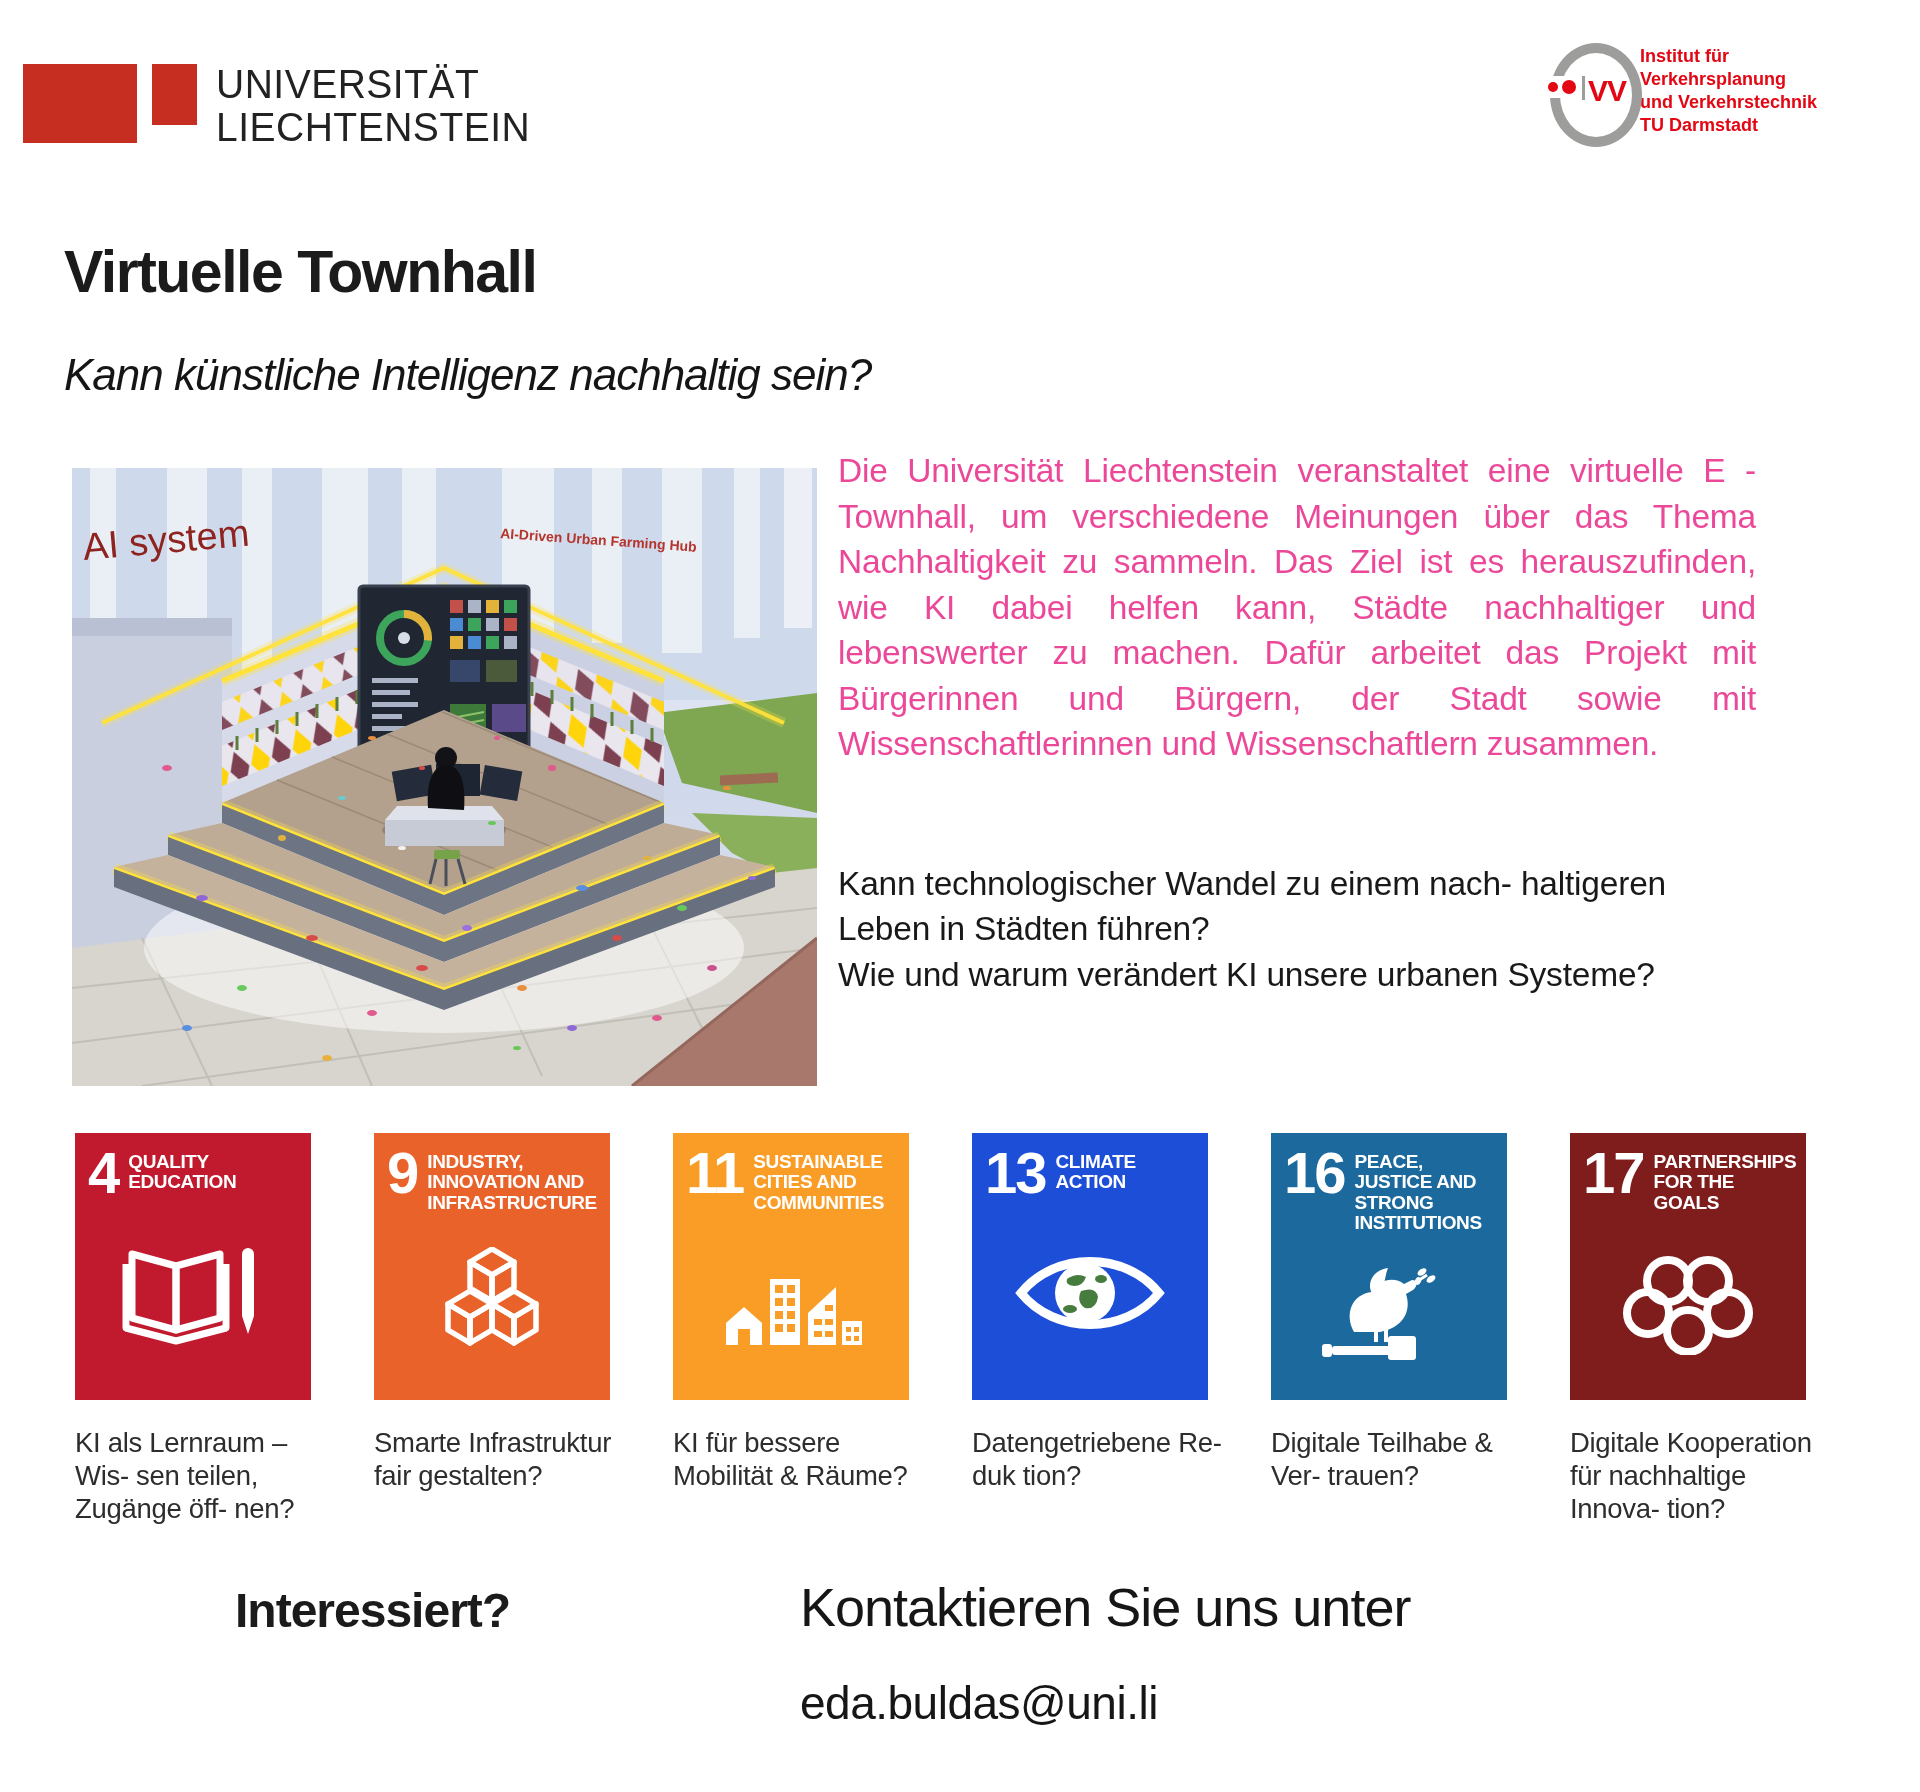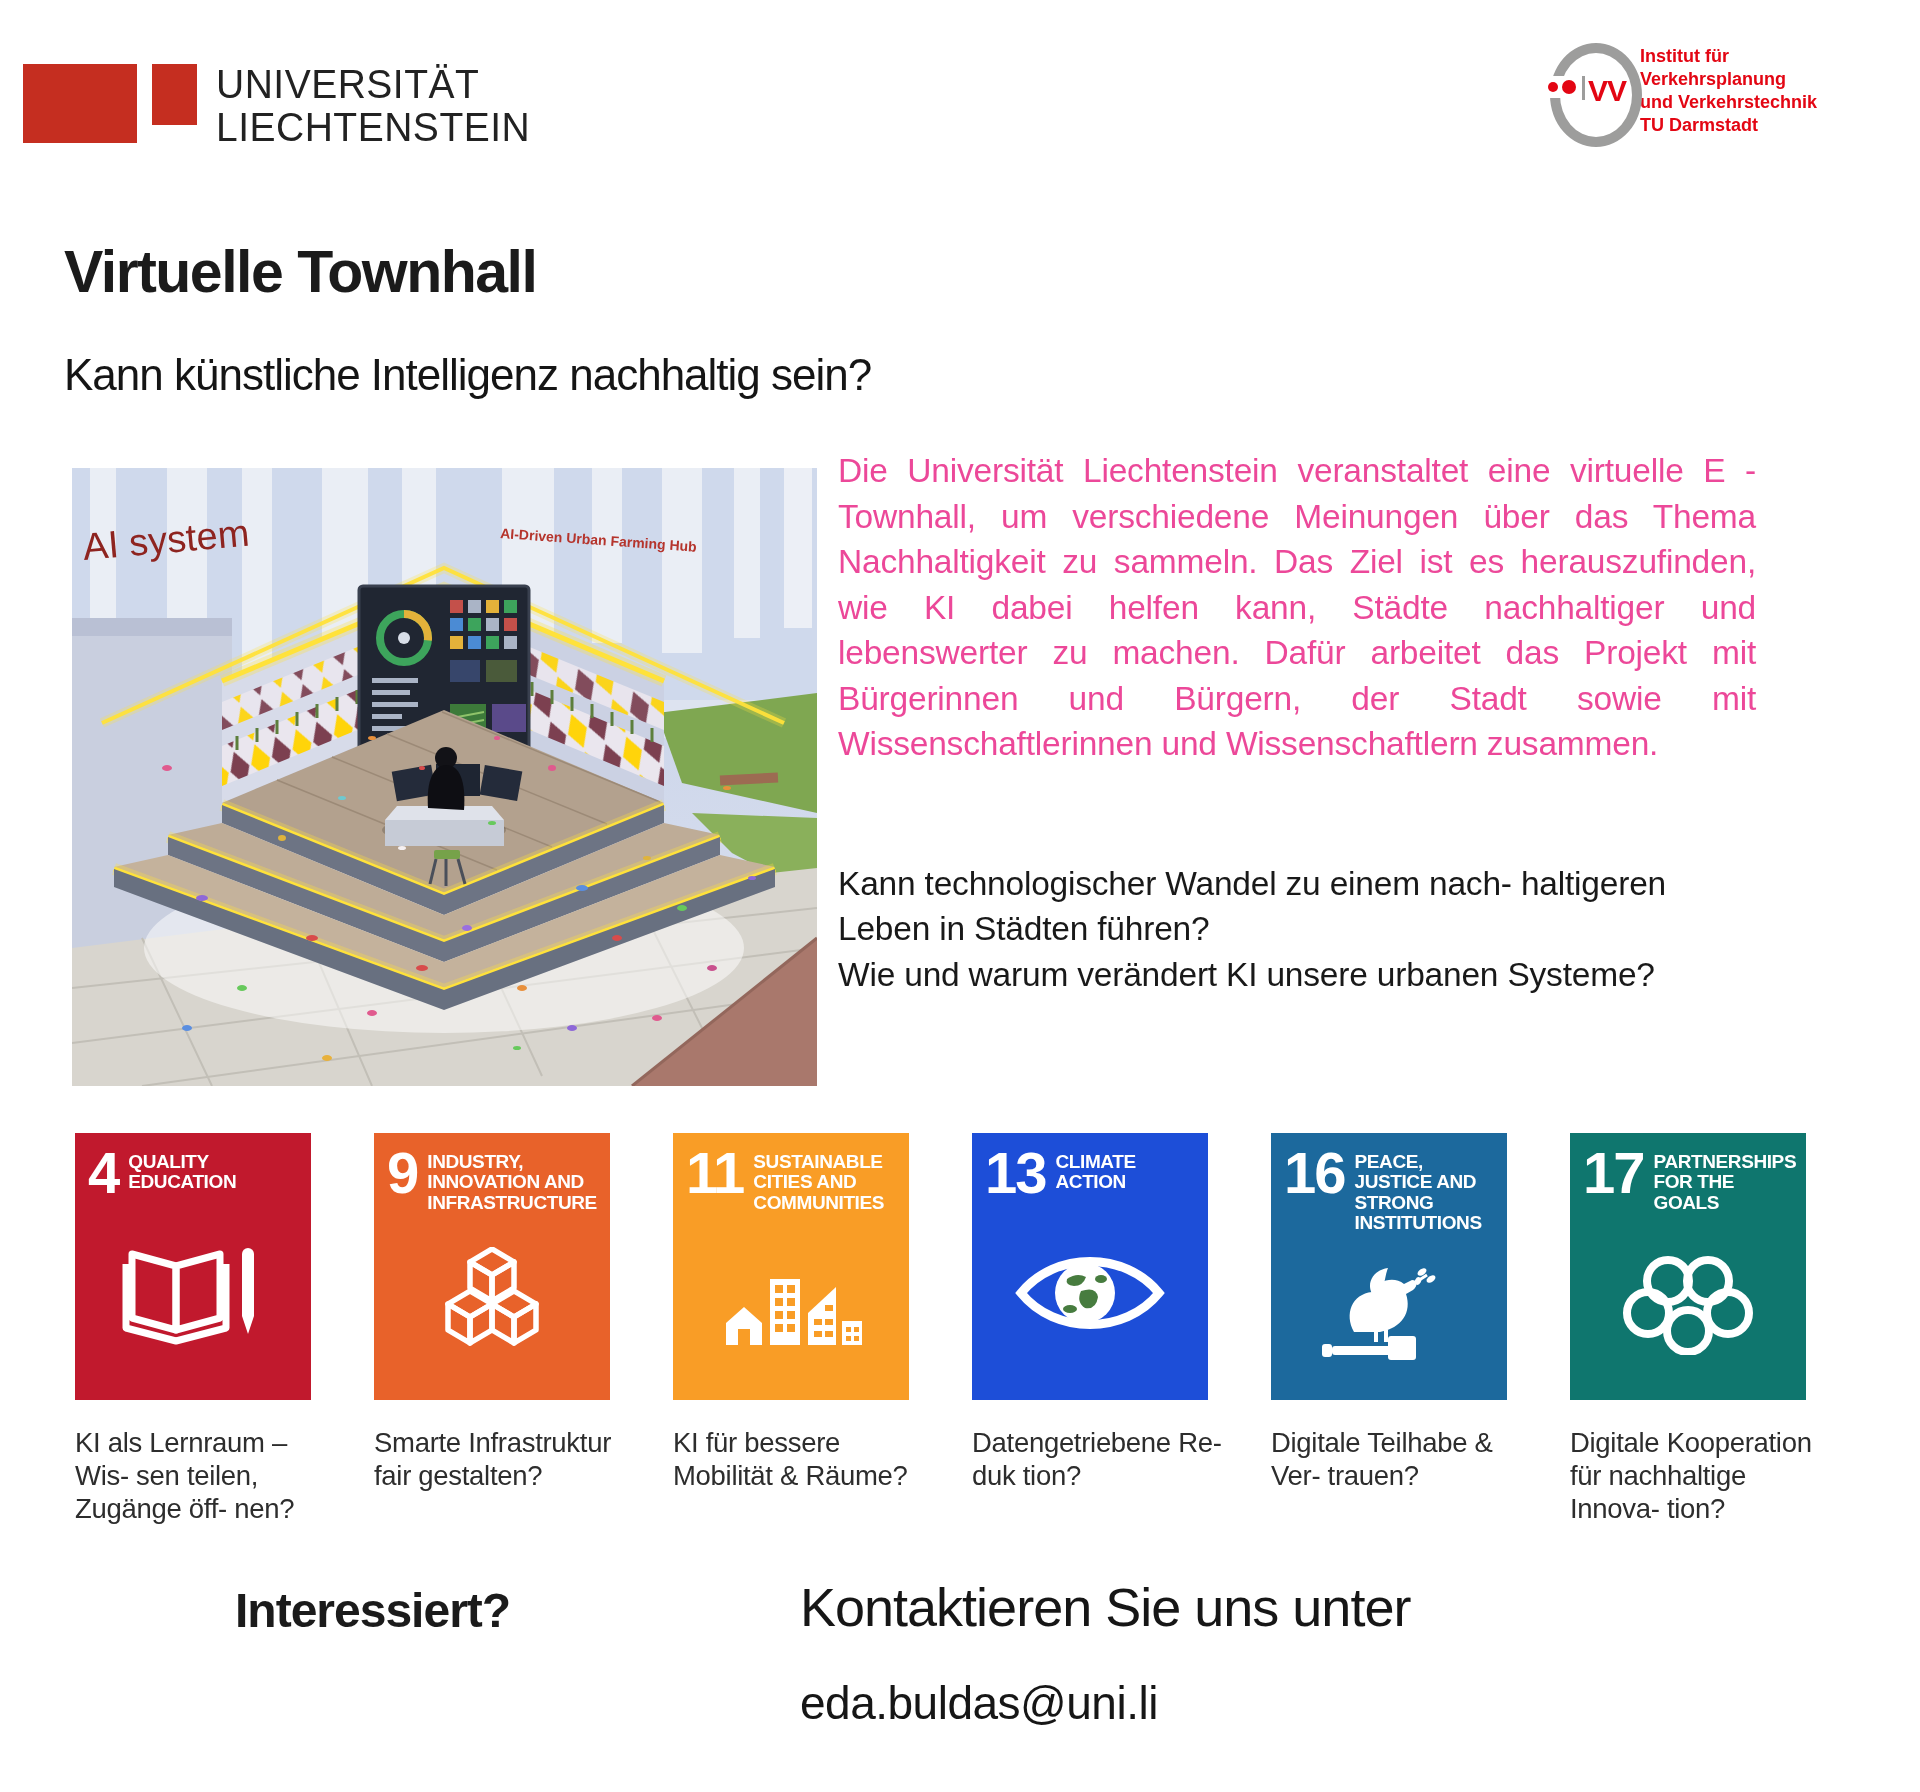--- a/index.html
+++ b/index.html
@@ -74,21 +74,21 @@
     </div>
     <div class="ivv-lines">
       <div>Institut für</div>
       <div>Verkehrsplanung</div>
       <div>und Verkehrstechnik</div>
       <div>TU Darmstadt</div>
     </div>
   </div>
 
   <h1 class="title" style="margin:0;">Virtuelle Townhall</h1>
-  <h2 class="subtitle" style="margin:0;">Kann künstliche Intelligenz nachhaltig sein?</h2>
+  <h2 class="subtitle" style="margin:0;font-style:italic;">Kann künstliche Intelligenz nachhaltig sein?</h2>
 
   <div class="scene">
     <svg width="745" height="618" viewBox="0 0 745 618" xmlns="http://www.w3.org/2000/svg">
       <defs>
         <linearGradient id="sky" x1="0" y1="0" x2="0" y2="1">
           <stop offset="0" stop-color="#c3cfe9"></stop>
             <stop offset="1" stop-color="#dde2ee"></stop>
         </linearGradient>
         <pattern id="chk" width="44" height="40" patternUnits="userSpaceOnUse" patternTransform="rotate(-20)">
           <rect width="44" height="40" fill="#eae6ee"></rect>
@@ -378,21 +378,21 @@
               <ellipse cx="104" cy="27" rx="4" ry="3" transform="rotate(-60 104 27)"></ellipse>
             </g>
             <path d="M96 32 L113 21" stroke="#ffffff" stroke-width="3"></path>
           </svg>
         </div>
       </div>
       <div class="sdg-caption">Digitale Teilhabe &amp; Ver- trauen?</div>
     </div>
 
     <div class="sdg-col">
-      <div class="sdg-tile" style="background-color: #0f766e;">
+      <div class="sdg-tile" style="background-color: #7f1d1d;">
         <div class="sdg-head">
           <span class="sdg-num">17</span>
           <span class="sdg-title">PARTNERSHIPS FOR THE GOALS</span>
         </div>
         <div class="sdg-icon">
           <svg width="150" height="112" viewBox="0 0 150 112">
             <g fill="none" stroke="#ffffff" stroke-width="8">
               <circle cx="55" cy="38" r="21"></circle>
                 <circle cx="95" cy="38" r="21"></circle>
               <circle cx="35" cy="70" r="21"></circle>

